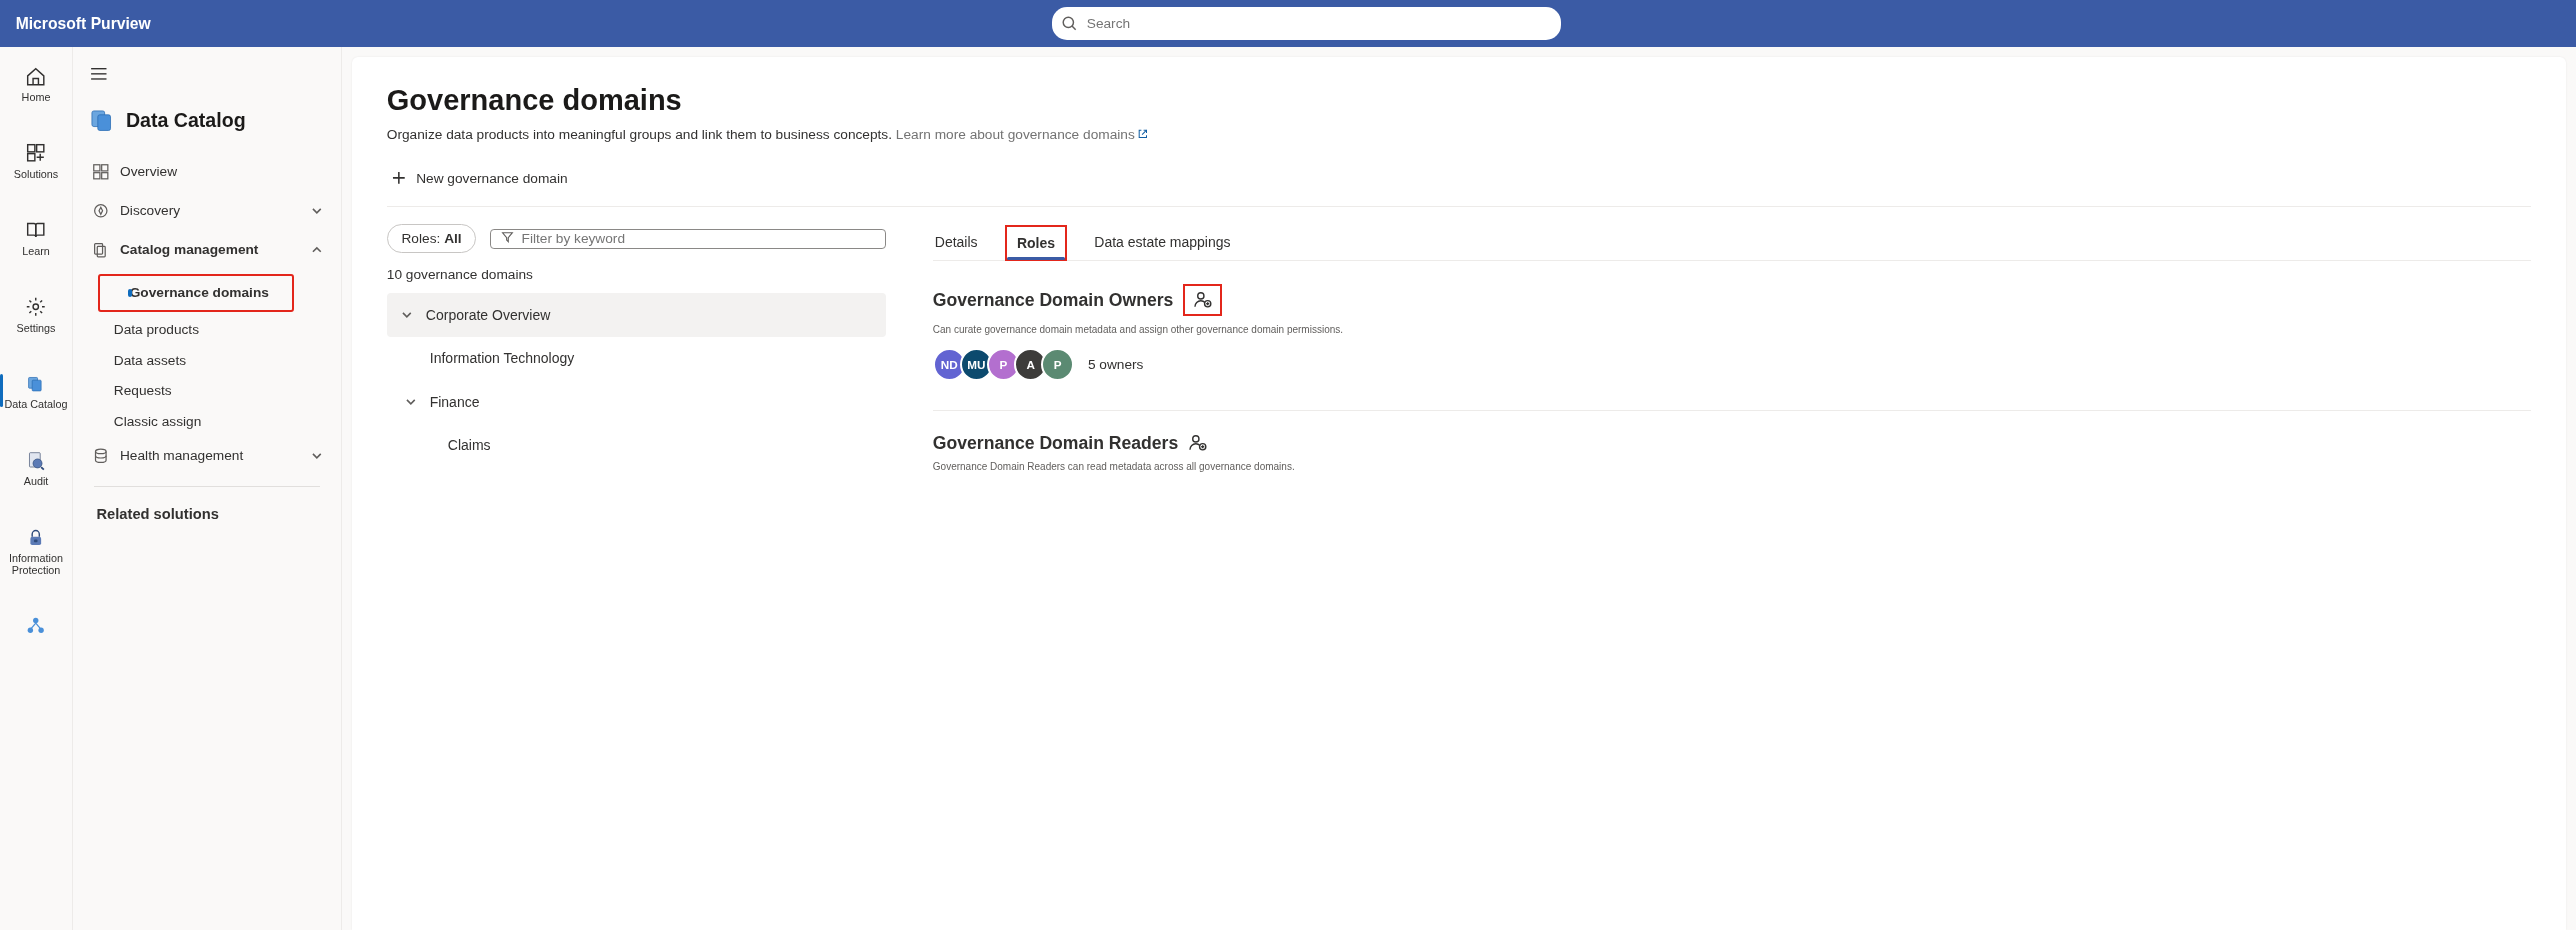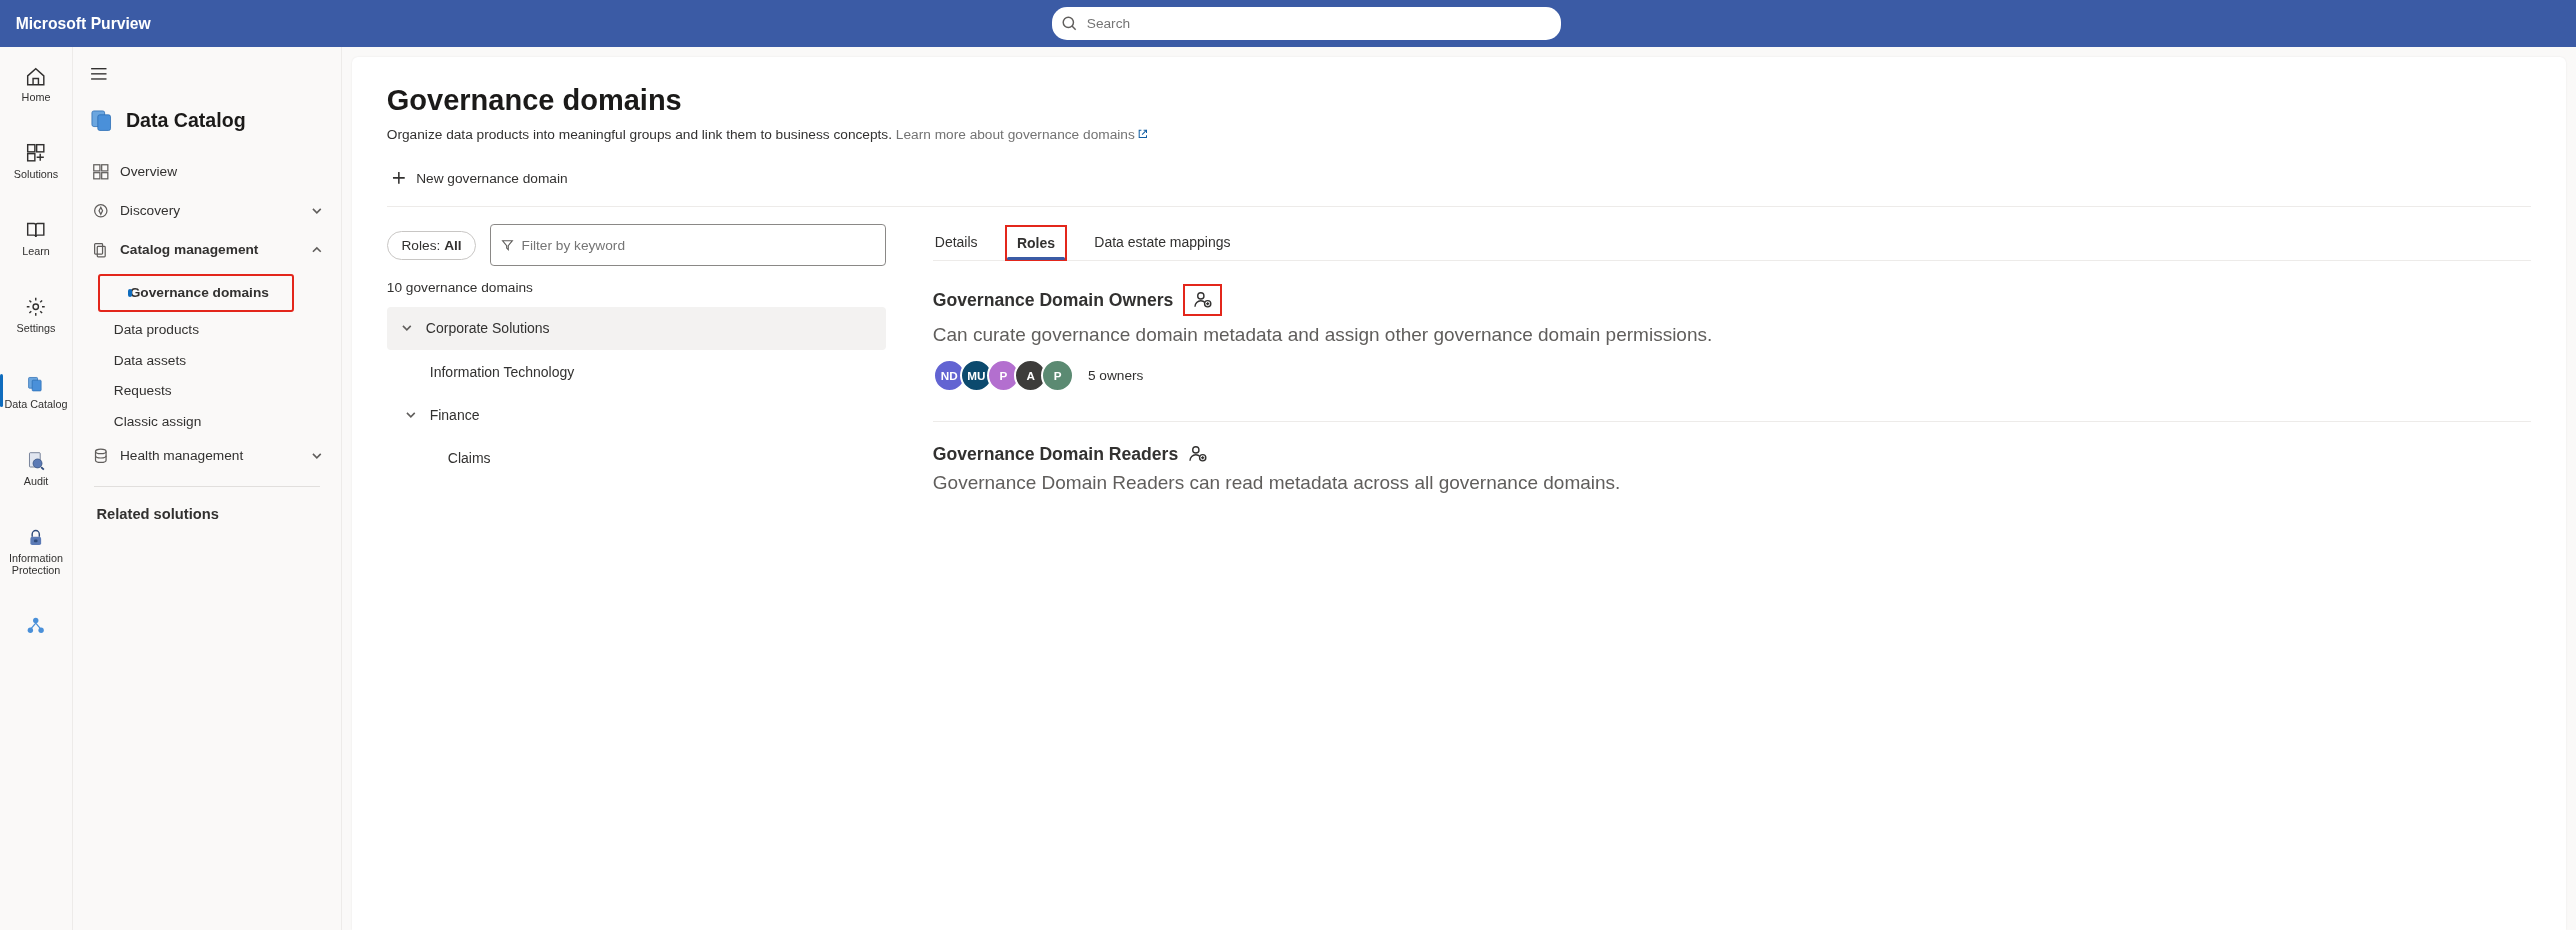--- a/index.html
+++ b/index.html
@@ -55,21 +55,21 @@
     .new-btn svg { width: 15.7px; height: 15.7px; stroke: #323130; }
     .hr { border-top: 1px solid #edebe9; margin: 13.7px 0 17.6px; }
 
     .two-col { display: flex; gap: 47px; }
     .left-col { width: 499px; flex-shrink: 0; }
     .right-col { flex: 1; }
 
     .filter-row { display: flex; align-items: center; gap: 13.7px; margin-bottom: 13.7px; }
     .owner-chip { display: inline-flex; align-items: center; border: 1px solid #c8c6c4; border-radius: 15.7px; padding: 5.9px 13.7px; font-size: 13.7px; cursor: pointer; }
     .owner-chip strong { font-weight: 600; margin-left: 3.9px; }
-    .filter-input-wrap { flex: 1; display: flex; align-items: center; border: 1px solid #8a8886; border-radius: 3.9px; padding: 0 9.8px; height: 42px; }
+    .filter-input-wrap { flex: 1; display: flex; border: 1px solid #8a8886; border-radius: 3.9px; padding: 0 9.8px; height: 20px; }
     .filter-input-wrap svg { width: 13.7px; height: 13.7px; stroke: #605e5c; fill: none; margin-right: 7.8px; }
     .filter-input-wrap input { border: none; outline: none; font-size: 13.7px; width: 100%; }
 
     .count-line { font-size: 13.7px; color: #323130; margin-bottom: 11.7px; }
 
     .tree-item { display: flex; align-items: center; padding: 13.7px 13.7px; border-radius: 3.9px; cursor: pointer; font-size: 14px; color: #323130; }
     .tree-item .tchev { width: 13.7px; height: 13.7px; margin-right: 11.7px; color: #605e5c; flex-shrink: 0; }
     .tree-item.sel { background: #f3f2f1; }
     .tree-item.lvl1 { padding-left: 43px; }
     .tree-item.lvl2 { padding-left: 61px; }
@@ -79,21 +79,21 @@
     .tab { font-size: 14px; color: #323130; padding: 9.8px 2px; cursor: pointer; position: relative; }
     .tab.sel { font-weight: 600; }
     .tab.sel::after { content: ""; position: absolute; left: 0; right: 0; bottom: -1px; height: 2.9px; background: #3b5ba5; border-radius: 2px; }
     .tab.boxed { border: 2px solid #e3261b; padding: 7.8px 9.8px; margin-bottom: -2px;}
 
     .role-section { margin-bottom: 29px; }
     .role-head { display: flex; align-items: center; gap: 9.8px; margin-bottom: 7.8px; }
     .role-title { font-size: 17.6px; font-weight: 600; }
     .add-person-box { border: 2px solid #e3261b; padding: 3.9px 7.8px; display: inline-flex; align-items: center; }
     .add-person { width: 19.6px; height: 19.6px; display: inline-flex; cursor: pointer; }
-    .role-desc { font-size: 19px; color: #605e5c; margin-bottom: 13.7px; }
+    .role-desc { font-size: 10px; color: #605e5c; margin-bottom: 13.7px; }
 
     .avatar-row { display: flex; align-items: center; }
     .avatars { display: flex; }
     .ava { width: 33px; height: 33px; border-radius: 50%; display: flex; align-items: center; justify-content: center; font-size: 11.7px; font-weight: 600; color: #fff; margin-left: -5.9px; border: 2px solid #fff; }
     .ava:first-child { margin-left: 0; }
     .ava-count { margin-left: 13.7px; font-size: 13.7px; color: #323130; }
 
     .role-divider { border-top: 1px solid #edebe9; margin: 21.5px 0; }
   </style>
 </head>
@@ -320,21 +320,21 @@
             <input type="text" placeholder="Filter by keyword" style="">
           </div>
         </div>
 
         <div class="count-line">10 governance domains</div>
 
         <div class="tree-item sel">
           <svg class="tchev" viewBox="0 0 14 14" fill="none" stroke="#605e5c" stroke-width="1.6">
               <polyline points="3,5 7,9 11,5"></polyline>
             </svg>
-          <span>Corporate Solutions</span>
+          <span>Corporate Overview</span>
         </div>
         <div class="tree-item lvl1">
           <span>Information Technology</span>
         </div>
         <div class="tree-item lvl1">
           <svg class="tchev" viewBox="0 0 14 14" fill="none" stroke="#605e5c" stroke-width="1.6" style="margin-left:-25.5px;margin-right:11.7px;">
               <polyline points="3,5 7,9 11,5"></polyline>
             </svg>
           <span>Finance</span>
         </div>

